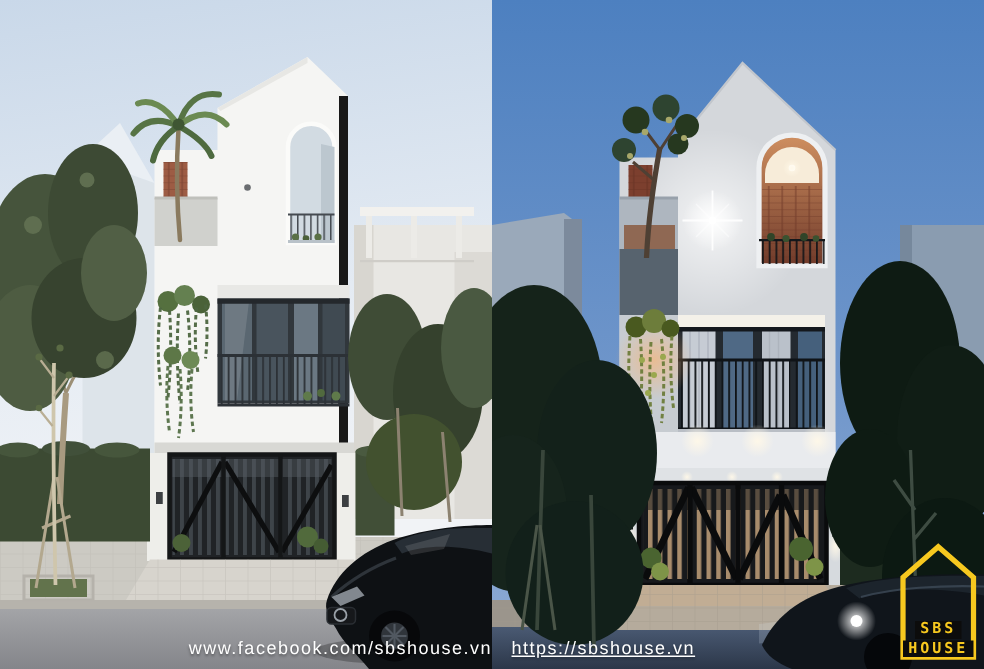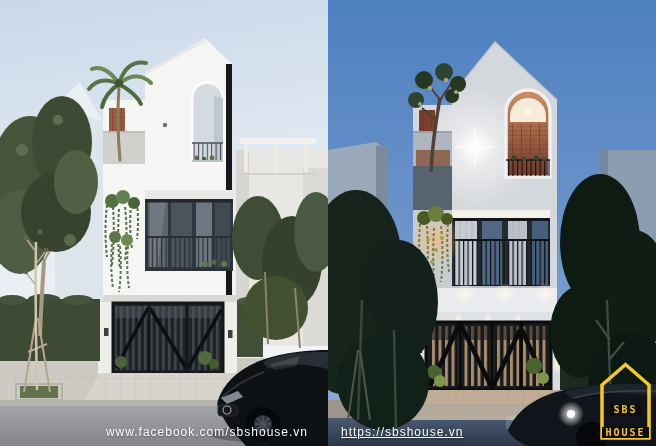--- a/index.html
+++ b/index.html
@@ -4,26 +4,26 @@
 <style>
   html,body{margin:0;padding:0;background:#222;}
   .stage{position:relative;width:656px;height:446px;overflow:hidden;
          font-family:"Liberation Sans",sans-serif;}
   .panel{position:absolute;top:0;width:328px;height:446px;overflow:hidden;}
   .panel.day{left:0;background:linear-gradient(172deg,var(--day_sky_top,#c9d8e9) 0%,#e7edf4 50%,#f1f3f6 75%);}
   .panel.night{left:328px;background:linear-gradient(180deg,var(--night_sky_top,#4d80c0) 0%,#6e95ca 55%,var(--night_sky_bottom,#8aa8d3) 92%);}
   svg.scene{position:absolute;left:0;top:0;display:block;}
   .url{position:absolute;bottom:7px;color:var(--watermark_text,#ffffff);
        font-size:12px;letter-spacing:1px;text-shadow:0 1px 2px rgba(0,0,0,.4);}
-  .url.left{right:20px;margin-top:29px;}
+  .url.left{right:0;margin-top:29px;}
   .url.right{left:13px;text-decoration:underline;}
   .logo{position:absolute;right:3px;bottom:5px;width:55px;height:79px;}
   .logo svg{position:absolute;left:0;top:0;}
   .logo-texts{position:absolute;left:0;right:0;bottom:3px;display:flex;
-              flex-direction:column;align-items:center;gap:11px;}
+              flex-direction:column;align-items:center;gap:1px;}
   .logo-line{background:var(--logo_text_bg,#0c0c0c);color:var(--accent_yellow,#F7C81F);
              font-family:"DejaVu Sans Mono",monospace;font-weight:bold;
              font-size:10px;letter-spacing:2px;line-height:1.15;padding:0 3px;}
 </style>
 </head>
 <body>
 
 <div class="stage">
 
   <section class="panel day">

